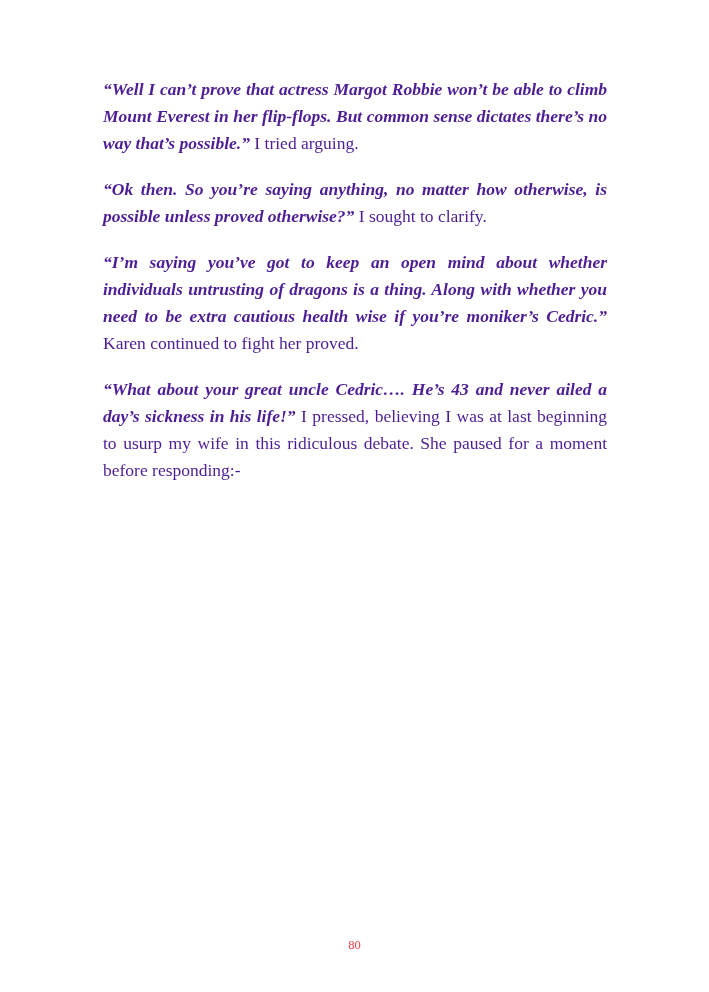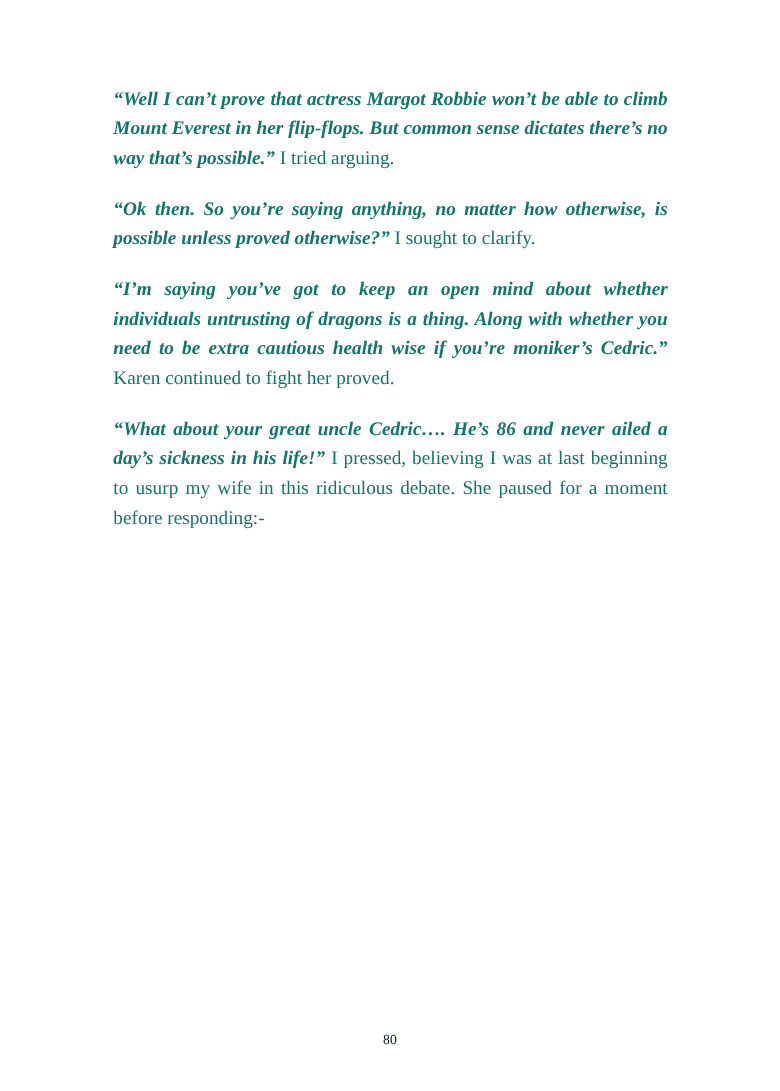--- a/index.html
+++ b/index.html
@@ -19,44 +19,44 @@
     position: absolute;
     left: 103px;
     top: 76px;
     width: 504px;
   }
   .text-block p {
     margin: 0 0 19px 0;
     text-align: justify;
     font-size: 17.5px;
     line-height: 27px;
-    color: #0f766e;
+    color: #4c1d95;
   }
   .quote {
     font-weight: bold;
     font-style: italic;
   }
   .narration {
     font-weight: normal;
     font-style: normal;
   }
   .page-number {
     position: absolute;
     top: 938px;
     left: 0;
     width: 100%;
     text-align: center;
     font-size: 12.5px;
-    color: #0f172a;
+    color: #ef4444;
   }
 </style>
 </head>
 <body>
 
 <div class="page">
   <div class="text-block">
     <p><span class="quote">“Well I can’t prove that actress Margot Robbie won’t be able to climb Mount Everest in her flip-flops. But common sense dictates there’s no way that’s possible.”</span><span class="narration"> I tried arguing.</span></p>
     <p><span class="quote">“Ok then. So you’re saying anything, no matter how otherwise, is possible unless proved otherwise?”</span><span class="narration"> I sought to clarify.</span></p>
     <p><span class="quote">“I’m saying you’ve got to keep an open mind about whether individuals untrusting of dragons is a thing. Along with whether you need to be extra cautious health wise if you’re moniker’s Cedric.”</span><span class="narration"> Karen continued to fight her proved.</span></p>
-    <p><span class="quote">“What about your great uncle Cedric…. He’s 86 and never ailed a day’s sickness in his life!”</span><span class="narration"> I pressed, believing I was at last beginning to usurp my wife in this ridiculous debate. She paused for a moment before responding:-</span></p>
+    <p><span class="quote">“What about your great uncle Cedric…. He’s 43 and never ailed a day’s sickness in his life!”</span><span class="narration"> I pressed, believing I was at last beginning to usurp my wife in this ridiculous debate. She paused for a moment before responding:-</span></p>
   </div>
   <div class="page-number">80</div>
 </div>
 
 </body></html>

